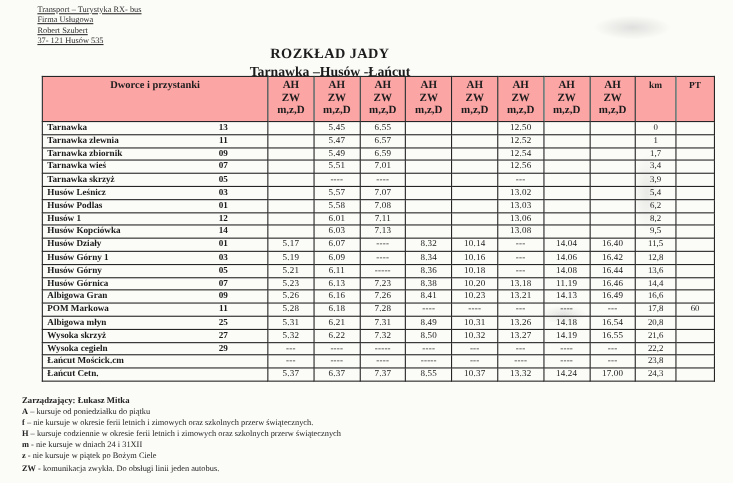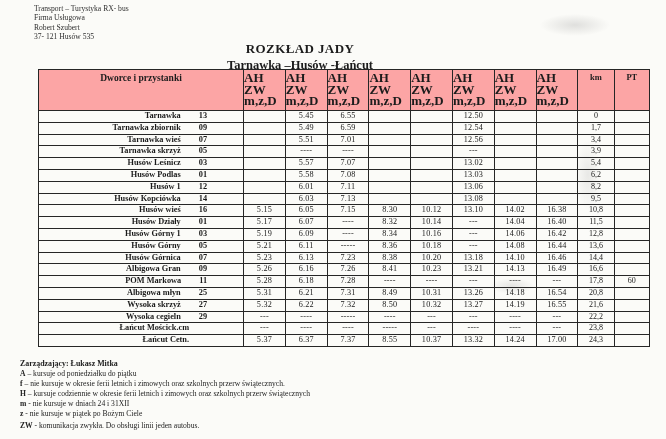--- a/index.html
+++ b/index.html
@@ -1,39 +1,39 @@
 <!DOCTYPE html>
 <html><head>
 <meta charset="utf-8">
 <style>
   html,body{margin:0;padding:0;background:#fbfbf8;}
   .page{position:relative;width:666px;height:439px;background:#fbfbf8;overflow:hidden;
         font-family:"Liberation Serif",serif;color:#1c1c1c;}
   .smudge{position:absolute;pointer-events:none;}
 
-  .letterhead{position:absolute;left:34px;top:4px;font-size:7.6px;line-height:9.4px;color:#2e2e2e;}
+  .letterhead{position:absolute;left:34px;top:4px;font-size:7.6px;line-height:9.4px;color:#2e2e2e;text-decoration:underline;}
 
   .titles{position:absolute;left:38px;top:41px;width:612px;text-align:center;
           transform:translateX(-44px);}
   .title{font-size:13px;font-weight:bold;letter-spacing:.4px;}
   .subtitle{font-size:12.5px;font-weight:bold;margin-top:1px;}
 
   table.timetable{position:absolute;left:38px;top:69px;width:612px;
                   border-collapse:collapse;table-layout:fixed;}
   .timetable th,.timetable td{border:1px solid #262626;padding:0;overflow:hidden;white-space:nowrap;}
   thead tr{height:41px;}
   thead th{vertical-align:top;font-weight:bold;background:#fca5a5;}
   th.station-h{width:34%;font-size:9.5px;padding-top:3px;text-align:center;}
-  th.time-h{width:6.8%;font-size:13px;line-height:11.5px;padding-top:2px;text-align:left;}
+  th.time-h{width:6.8%;font-size:10px;line-height:11.5px;padding-top:2px;text-align:center;}
   th.km-h{width:5.9%;font-size:8.5px;padding-top:2px;text-align:center;}
   th.pt-h{width:5.7%;font-size:8.5px;padding-top:2px;text-align:center;}
 
   tbody td{height:10.8px;line-height:10.6px;font-size:8.2px;text-align:center;color:#1a1a1a;}
   td.station-td{text-align:left;}
-  .station-cell{display:flex;justify-content:flex-end;align-items:center;
+  .station-cell{display:flex;justify-content:space-between;align-items:center;
                 padding:0 36px 0 4px;font-weight:bold;font-size:8.3px;gap:18px;}
   td.time-td{letter-spacing:.2px;}
   td.km-td{font-size:8px;}
   td.pt-td{font-size:8px;}
 
   .footer{position:absolute;left:20px;top:359px;font-size:7.6px;line-height:9.9px;color:#222;}
   .manager{font-weight:bold;font-size:7.9px;}
   .legend-line .key{font-weight:bold;}
   .legend-line:last-child{margin-top:3px;}
 </style>
@@ -121,20 +121,38 @@
           <td class="time-td"></td>
           <td class="time-td">12.50</td>
           <td class="time-td"></td>
           <td class="time-td"></td>
           <td class="km-td">0</td>
           <td class="pt-td"></td>
         </tr>
         <tr>
           <td class="station-td">
             <div class="station-cell">
+              <span>Tarnawka zlewnia</span>
+              <span>11</span>
+            </div>
+          </td>
+          <td class="time-td"></td>
+          <td class="time-td">5.47</td>
+          <td class="time-td">6.57</td>
+          <td class="time-td"></td>
+          <td class="time-td"></td>
+          <td class="time-td">12.52</td>
+          <td class="time-td"></td>
+          <td class="time-td"></td>
+          <td class="km-td">1</td>
+          <td class="pt-td"></td>
+        </tr>
+        <tr>
+          <td class="station-td">
+            <div class="station-cell">
               <span>Tarnawka zbiornik</span>
               <span>09</span>
             </div>
           </td>
           <td class="time-td"></td>
           <td class="time-td">5.49</td>
           <td class="time-td">6.59</td>
           <td class="time-td"></td>
           <td class="time-td"></td>
           <td class="time-td">12.54</td>
@@ -242,38 +260,20 @@
           </td>
           <td class="time-td"></td>
           <td class="time-td">6.03</td>
           <td class="time-td">7.13</td>
           <td class="time-td"></td>
           <td class="time-td"></td>
           <td class="time-td">13.08</td>
           <td class="time-td"></td>
           <td class="time-td"></td>
           <td class="km-td">9,5</td>
-          <td class="pt-td"></td>
-        </tr>
-        <tr>
-          <td class="station-td">
-            <div class="station-cell">
-              <span>Husów wieś</span>
-              <span>16</span>
-            </div>
-          </td>
-          <td class="time-td">5.15</td>
-          <td class="time-td">6.05</td>
-          <td class="time-td">7.15</td>
-          <td class="time-td">8.30</td>
-          <td class="time-td">10.12</td>
-          <td class="time-td">13.10</td>
-          <td class="time-td">14.02</td>
-          <td class="time-td">16.38</td>
-          <td class="km-td">10,8</td>
           <td class="pt-td"></td>
         </tr>
         <tr>
           <td class="station-td">
             <div class="station-cell">
               <span>Husów Działy</span>
               <span>01</span>
             </div>
           </td>
           <td class="time-td">5.17</td>
@@ -329,21 +329,21 @@
               <span>Husów Górnica</span>
               <span>07</span>
             </div>
           </td>
           <td class="time-td">5.23</td>
           <td class="time-td">6.13</td>
           <td class="time-td">7.23</td>
           <td class="time-td">8.38</td>
           <td class="time-td">10.20</td>
           <td class="time-td">13.18</td>
-          <td class="time-td">14.10</td>
+          <td class="time-td">11.19</td>
           <td class="time-td">16.46</td>
           <td class="km-td">14,4</td>
           <td class="pt-td"></td>
         </tr>
         <tr>
           <td class="station-td">
             <div class="station-cell">
               <span>Albigowa Gran</span>
               <span>09</span>
             </div>

